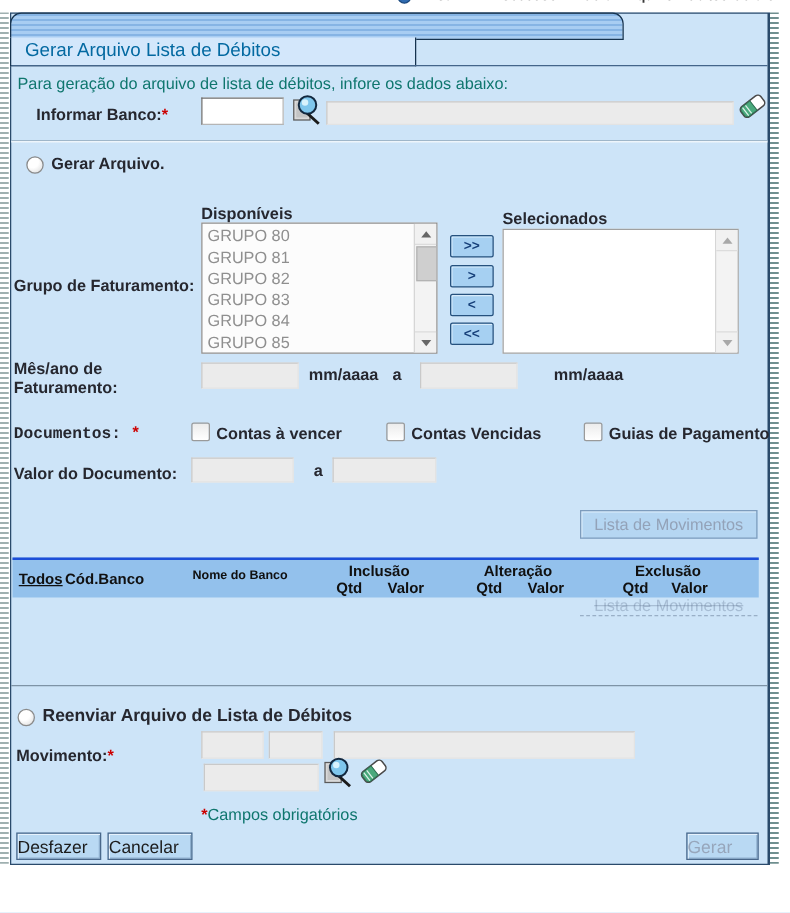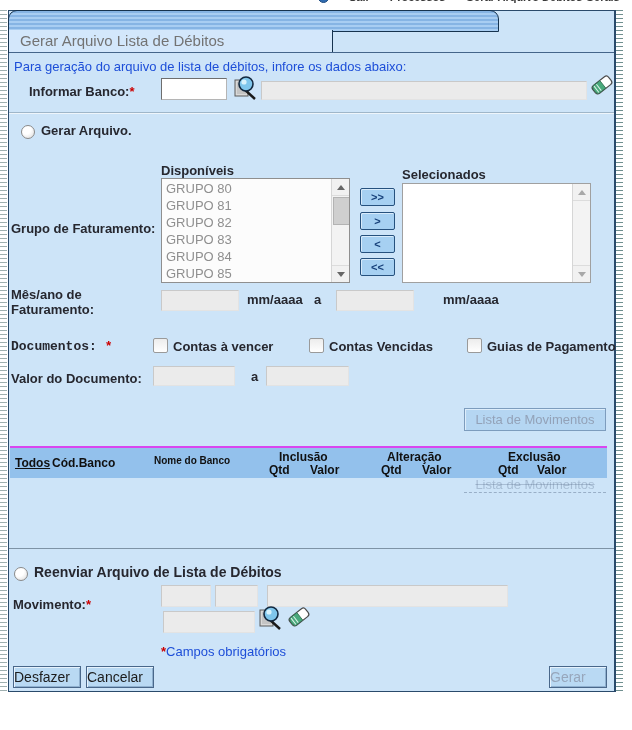--- a/index.html
+++ b/index.html
@@ -20,25 +20,25 @@
     font-size:11px;font-weight:bold;color:#3a3a3a;}
   .topdot{width:9px;height:9px;border-radius:50%;background:#2f6bb0;border:1px solid #1c4a80;display:inline-block;}
   
   .panel{position:absolute;left:8px;top:10px;width:605px;height:680px;
     background:#cde4f8;border:1px solid #2a4a6b;border-right-width:2px;}
   .cap{position:absolute;left:-1px;top:-1px;width:489px;height:20px;
     border:1px solid #16334f;border-radius:9px 9px 0 0;
     background:repeating-linear-gradient(180deg,#86b4e4 0 2px,#a8cdf2 2px 4px);}
   .titlebox{position:absolute;left:-1px;top:19px;width:312px;height:22px;
     border:1px solid #16334f;border-top:none;background:#d3e7fb;
-    line-height:22px;padding-left:11px;font-size:15px;color:#737373;}
+    line-height:22px;padding-left:11px;font-size:15px;color:#0369a1;}
   .underline{position:absolute;left:0;top:41px;width:100%;height:1px;background:#44658a;}
   .lbl{font-weight:bold;font-size:13px;color:#26272f;white-space:nowrap;}
   .req{color:#cc0000;font-weight:bold;}
-  .txt{font-size:13px;color:#1d4ed8;white-space:nowrap;}
+  .txt{font-size:13px;color:#0f766e;white-space:nowrap;}
   
   .input-white{position:absolute;background:#ffffff;border:1px solid;border-color:#6e6e6e #b5b5b5 #b5b5b5 #6e6e6e;
     font-family:"Liberation Sans",sans-serif;font-size:13px;padding:0 3px;box-sizing:border-box;}
   .field{position:absolute;background:#ebebeb;border:1px solid;border-color:#c9c9c9 #e3e3e3 #e3e3e3 #c9c9c9;box-sizing:border-box;}
   .sep1{position:absolute;left:0;width:100%;height:2px;background:linear-gradient(180deg,#9fb6c9 0 1px,#eef5fb 1px 2px);}
   .sep2{position:absolute;left:0;width:100%;height:1px;background:#7e93a6;}
   
   .radio{position:absolute;width:12px;height:12px;border-radius:50%;border:1px solid #8a8a8a;
     background:radial-gradient(circle at 35% 30%,#ffffff 0 40%,#d8d8d8 100%);}
   .checkbox{position:absolute;width:13px;height:13px;border:1px solid #9a9a9a;border-radius:2px;
@@ -64,21 +64,21 @@
   
   .btn{position:absolute;height:22px;background:#b9d9f3;border:1px solid #49678a;
     box-shadow:inset 1px 1px 0 #e6f2fd, inset -1px -1px 0 #8fb0cf;
     color:#1c1c1c;font-size:14px;font-family:"Liberation Sans",sans-serif;
     text-align:left;line-height:20px;padding:0;cursor:pointer;}
   .btn.disabled{color:#97a6bb;}
   .listmov{position:absolute;width:142px;height:23px;background:#b5d6f2;border:1px solid #7d9cbd;
     box-shadow:inset 1px 1px 0 #ddedfb;color:#93a2b8;font-size:13px;line-height:21px;text-align:center;
     font-family:"Liberation Sans",sans-serif;padding:0;}
   
-  .thead{position:absolute;left:1px;top:435px;width:597px;height:30px;background:#93c1ec;border-top:2px solid #d946ef;}
+  .thead{position:absolute;left:1px;top:435px;width:597px;height:30px;background:#93c1ec;border-top:2px solid #1d4ed8;}
   .thead .h{position:absolute;font-weight:bold;font-size:12px;color:#101010;white-space:nowrap;}
   .todos{text-decoration:underline;cursor:pointer;}
   .ghost{position:absolute;color:rgba(80,100,130,0.30);font-size:13px;text-align:center;
     text-decoration:line-through;border-bottom:1px dashed rgba(90,110,140,0.45);}
   
   .icon{position:absolute;cursor:pointer;}
 </style>
 </head>
 <body>
 

